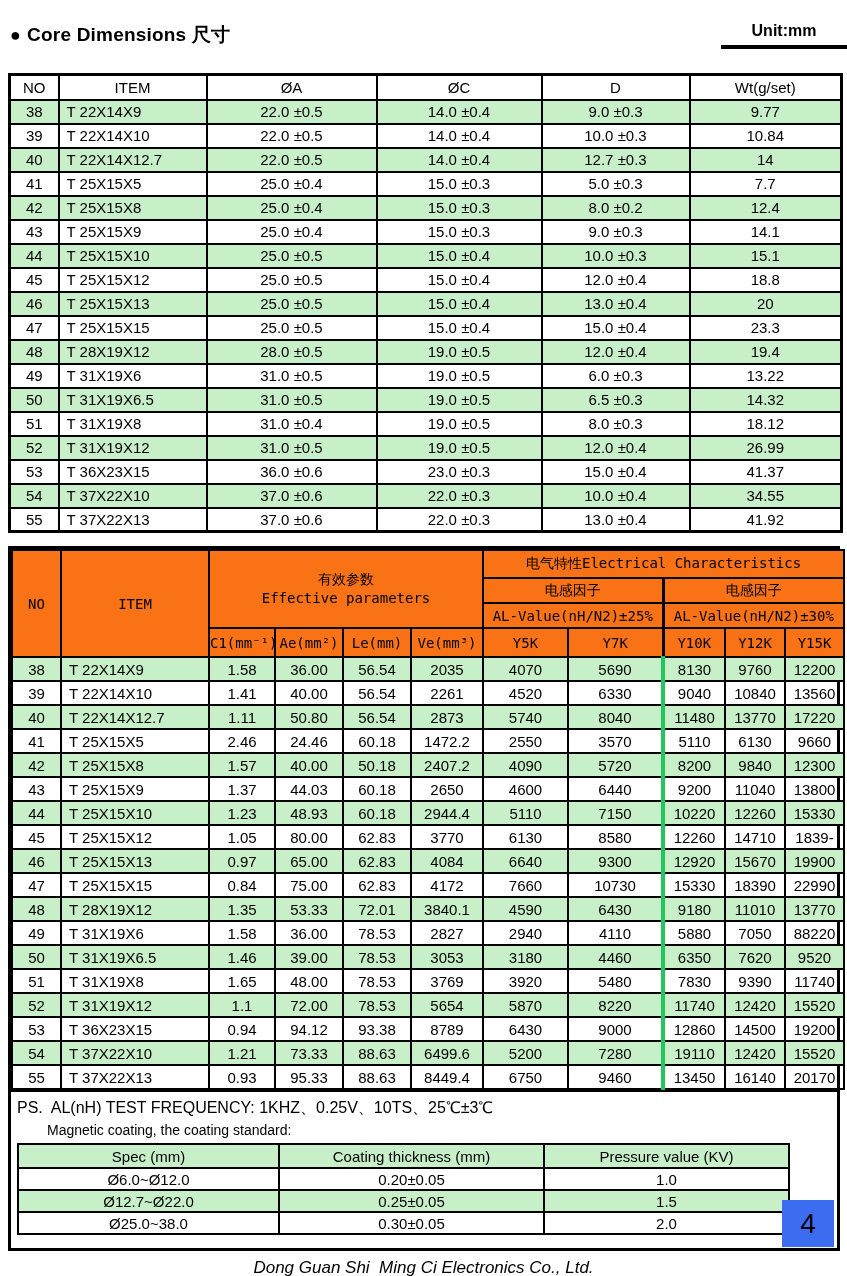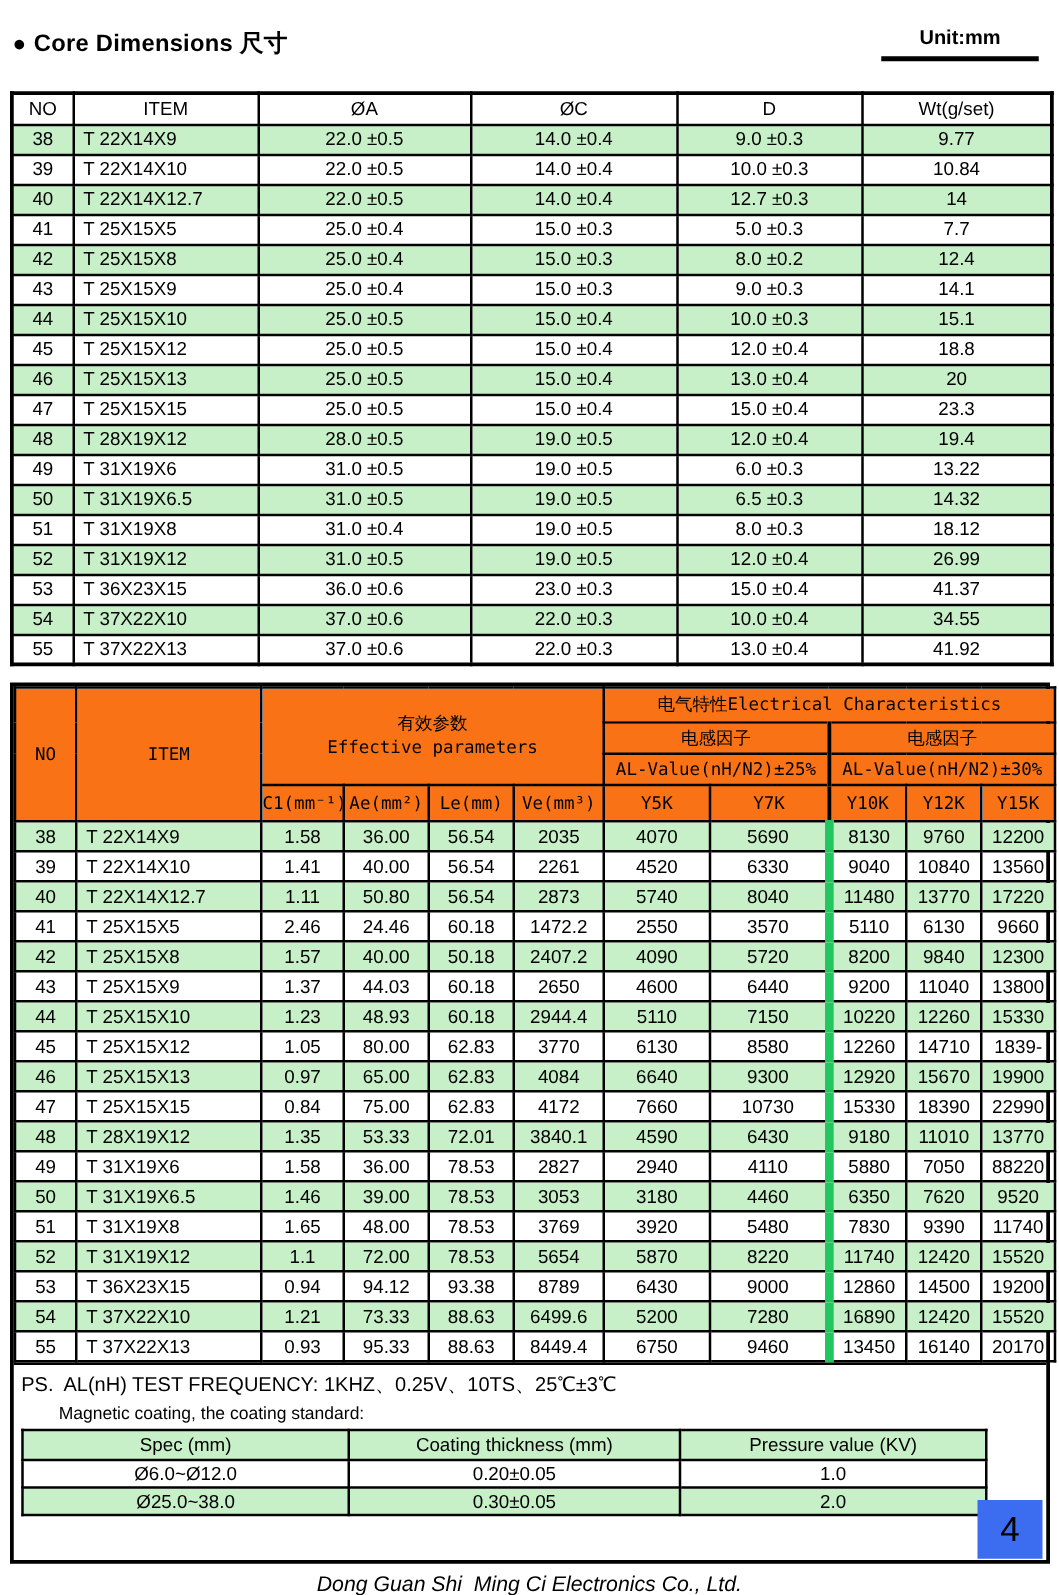--- a/index.html
+++ b/index.html
@@ -4,21 +4,21 @@
 <style>
   * { margin:0; padding:0; box-sizing:border-box; }
   html,body { background:#fff; }
   body {
     width:847px; height:1276px;
     font-family:"Liberation Sans", sans-serif;
     color:#000; position:relative; overflow:hidden;
   }
   .header-row {
     display:flex; justify-content:space-between; align-items:flex-start;
-    padding:22px 16px 0 10px; height:73px;
+    padding:22px 0 0 10px; height:73px;
   }
   .title { font-size:19px; font-weight:bold; letter-spacing:0.2px; }
   .title .bullet { font-size:18px; margin-right:6px; }
   .unit-box {
     width:126px; margin-right:0; text-align:center;
     font-size:16px; font-weight:bold;
     border-bottom:4px solid #000; padding-bottom:5px;
   }
   table { border-collapse:collapse; table-layout:fixed; }
   th, td { overflow:hidden; white-space:nowrap; }
@@ -40,21 +40,21 @@
     font-size:14px; background:#f97316;
   }
   .t2 thead tr:nth-child(1) th { height:28px; }
   .t2 thead tr:nth-child(2) th { height:25px; }
   .t2 thead tr:nth-child(3) th { height:25px; }
   .t2 thead tr:nth-child(4) th { height:29px; }
   .t2 td { height:24px; }
   .t2 tbody tr:nth-child(odd) { background:var(--stripe); }
   .t2 td.c1 { text-align:left; padding-left:7px; }
   .t2 .thick-left { border-left:3px solid #000; }
-  .t2 td.c8 { border-left:7px solid #22c55e; }
+  .t2 td.c8 { border-left:4px solid #22c55e; }
   .eff-cell div { line-height:1.35; }
 
   
   .ps-section { border-top:2px solid #000; position:relative; padding:4px 0 0 0; height:158px; }
   .ps-line1 { font-size:16px; padding:2px 0 0 6px; white-space:pre-wrap; }
   .ps-line2 { font-size:14px; padding:3px 0 2px 36px; }
   .t3 { margin:3px 0 0 6px; width:771px; border:2px solid #000; font-size:15px; }
   .t3 th, .t3 td { border:2px solid #000; height:22px; text-align:center; font-weight:normal; }
   .t3 thead th { background:var(--stripe); height:24px; }
   .t3 tbody tr:nth-child(even) { background:var(--stripe); }
@@ -508,21 +508,21 @@
         </tr>
         <tr>
           <td class="c0">54</td>
           <td class="c1">T  37X22X10</td>
           <td class="c2">1.21</td>
           <td class="c3">73.33</td>
           <td class="c4">88.63</td>
           <td class="c5">6499.6</td>
           <td class="c6">5200</td>
           <td class="c7">7280</td>
-          <td class="c8">16890</td>
+          <td class="c8">19110</td>
           <td class="c9">12420</td>
           <td class="c10">15520</td>
         </tr>
         <tr>
           <td class="c0">55</td>
           <td class="c1">T  37X22X13</td>
           <td class="c2">0.93</td>
           <td class="c3">95.33</td>
           <td class="c4">88.63</td>
           <td class="c5">8449.4</td>
@@ -549,20 +549,25 @@
           <th>Spec (mm)</th>
           <th>Coating thickness (mm)</th>
           <th>Pressure value (KV)</th>
         </tr>
       </thead>
       <tbody>
           <tr>
             <td class="c0">Ø6.0~Ø12.0</td>
             <td class="c1">0.20±0.05</td>
             <td class="c2">1.0</td>
+          </tr>
+          <tr>
+            <td class="c0">Ø12.7~Ø22.0</td>
+            <td class="c1">0.25±0.05</td>
+            <td class="c2">1.5</td>
           </tr>
           <tr>
             <td class="c0">Ø25.0~38.0</td>
             <td class="c1">0.30±0.05</td>
             <td class="c2">2.0</td>
           </tr>
         </tbody>
     </table>
     <div class="page-box">
       <span>4</span>

